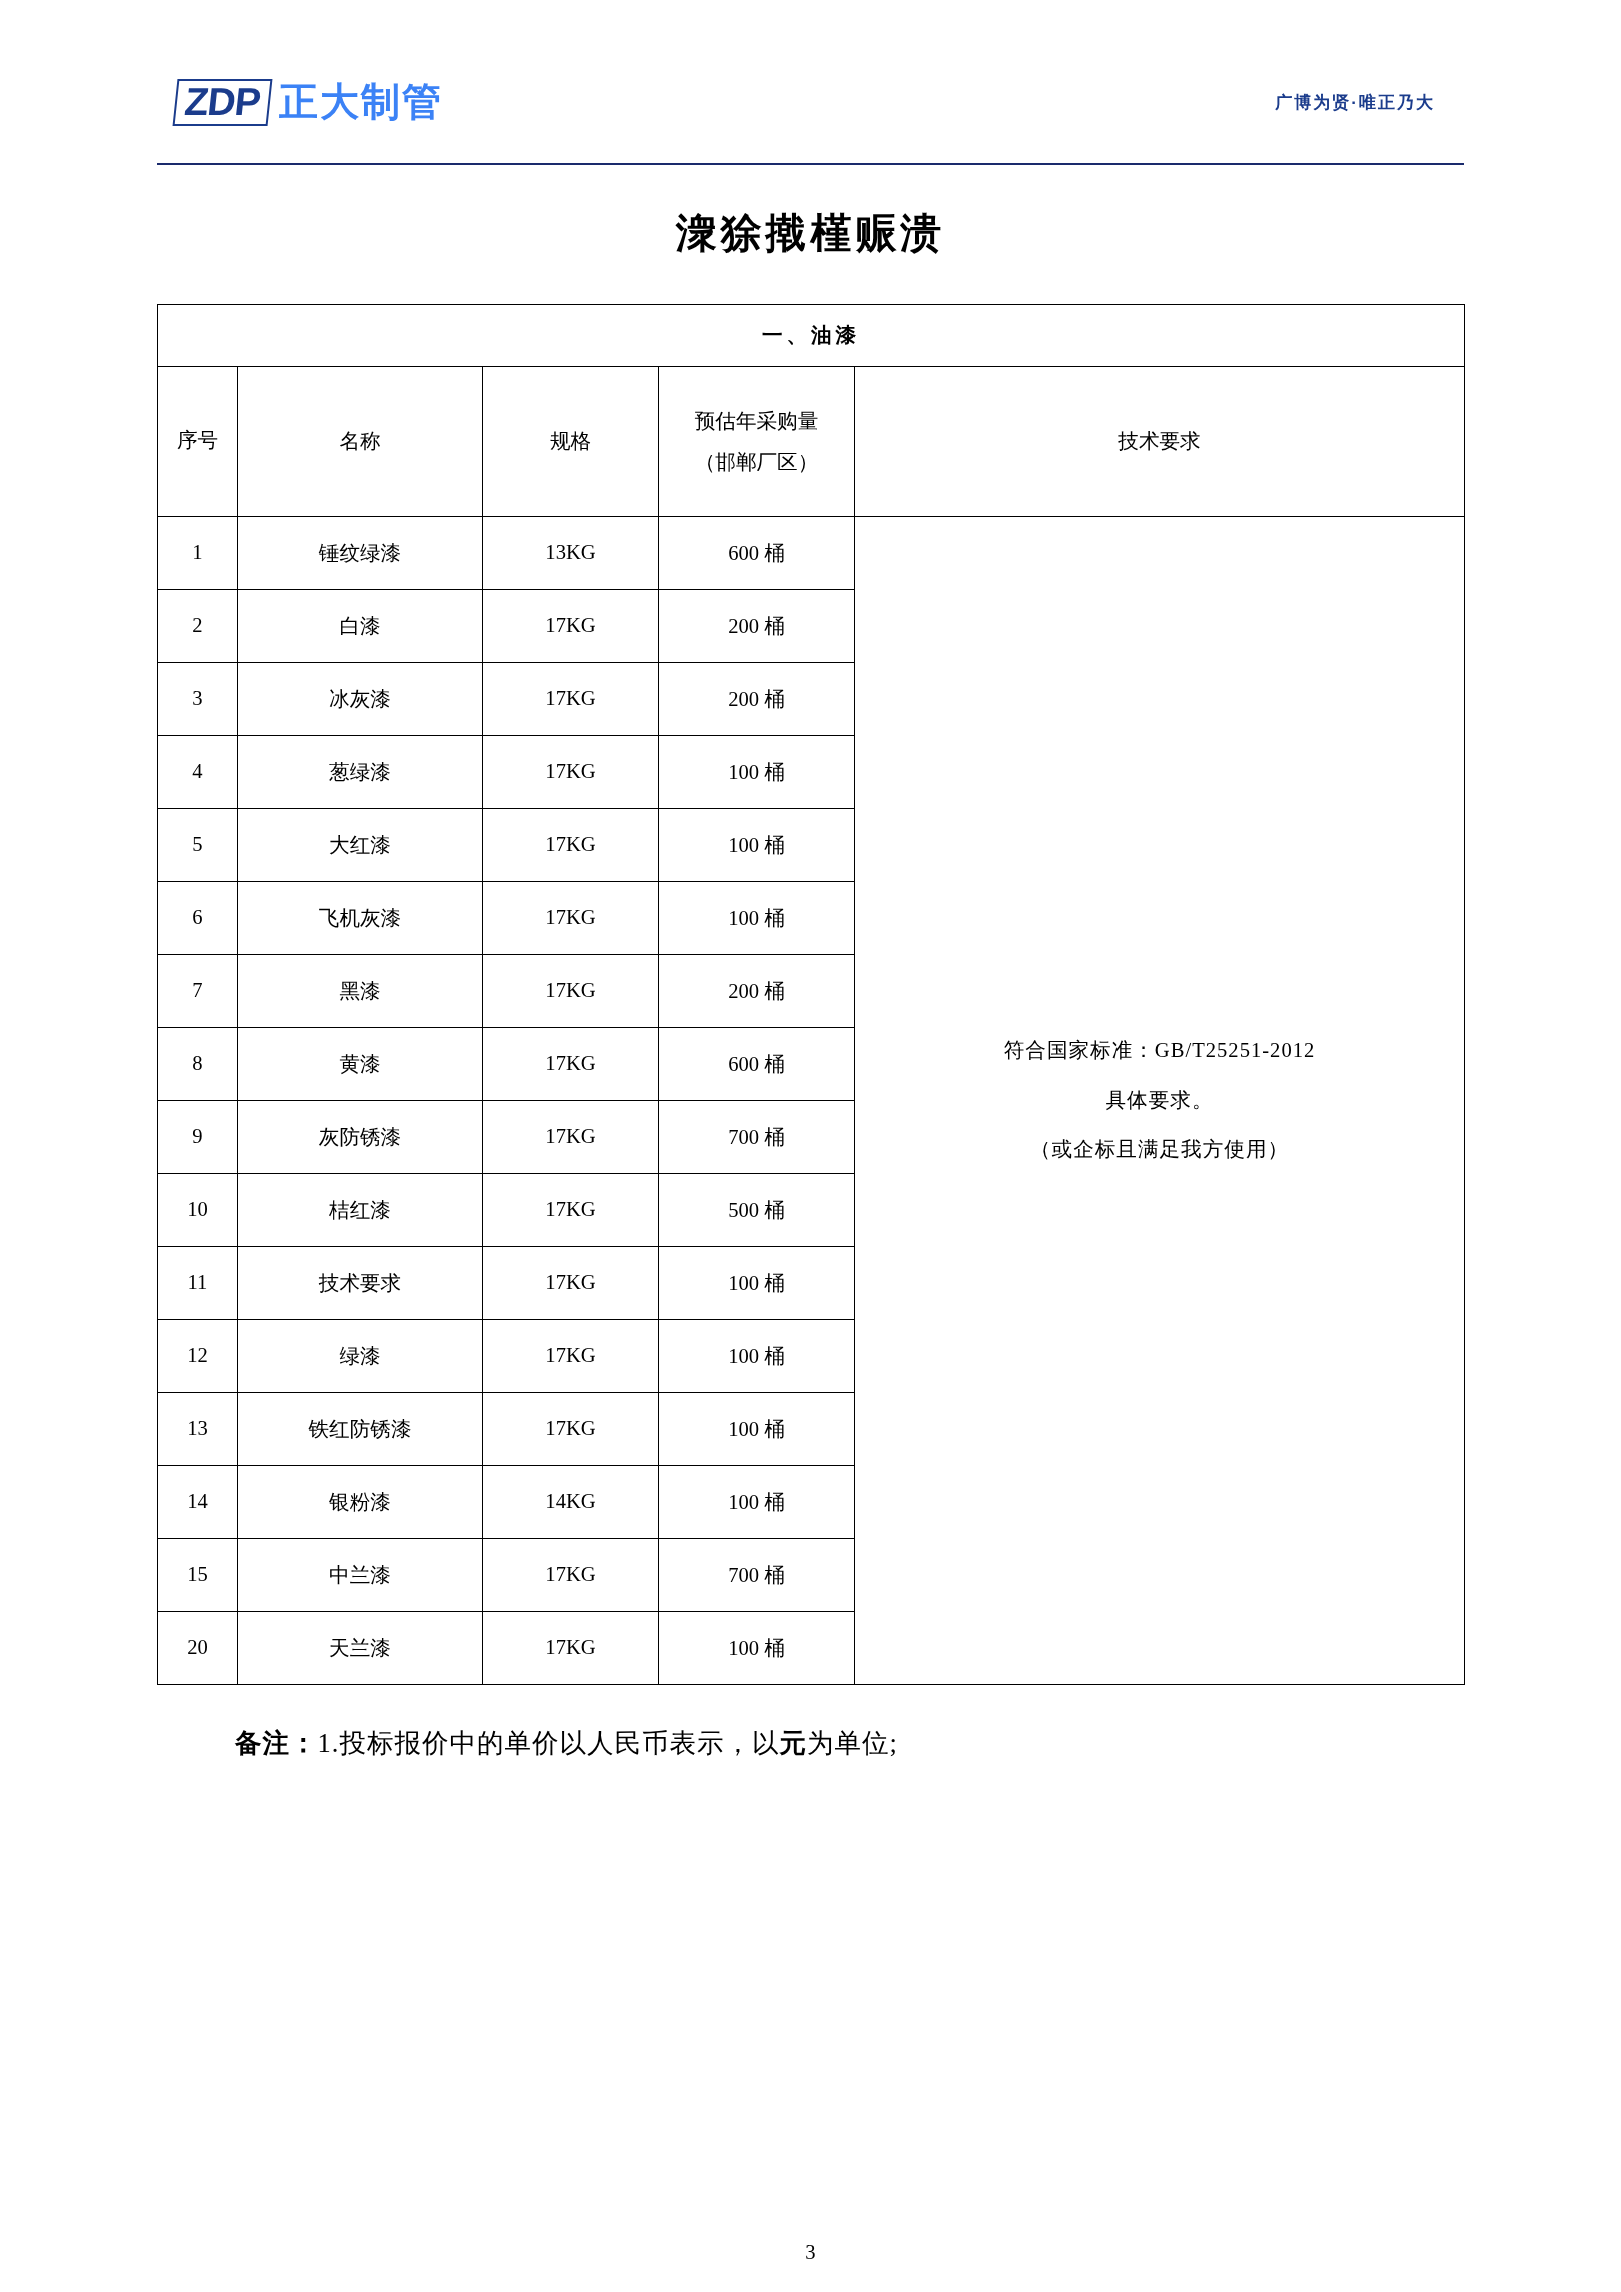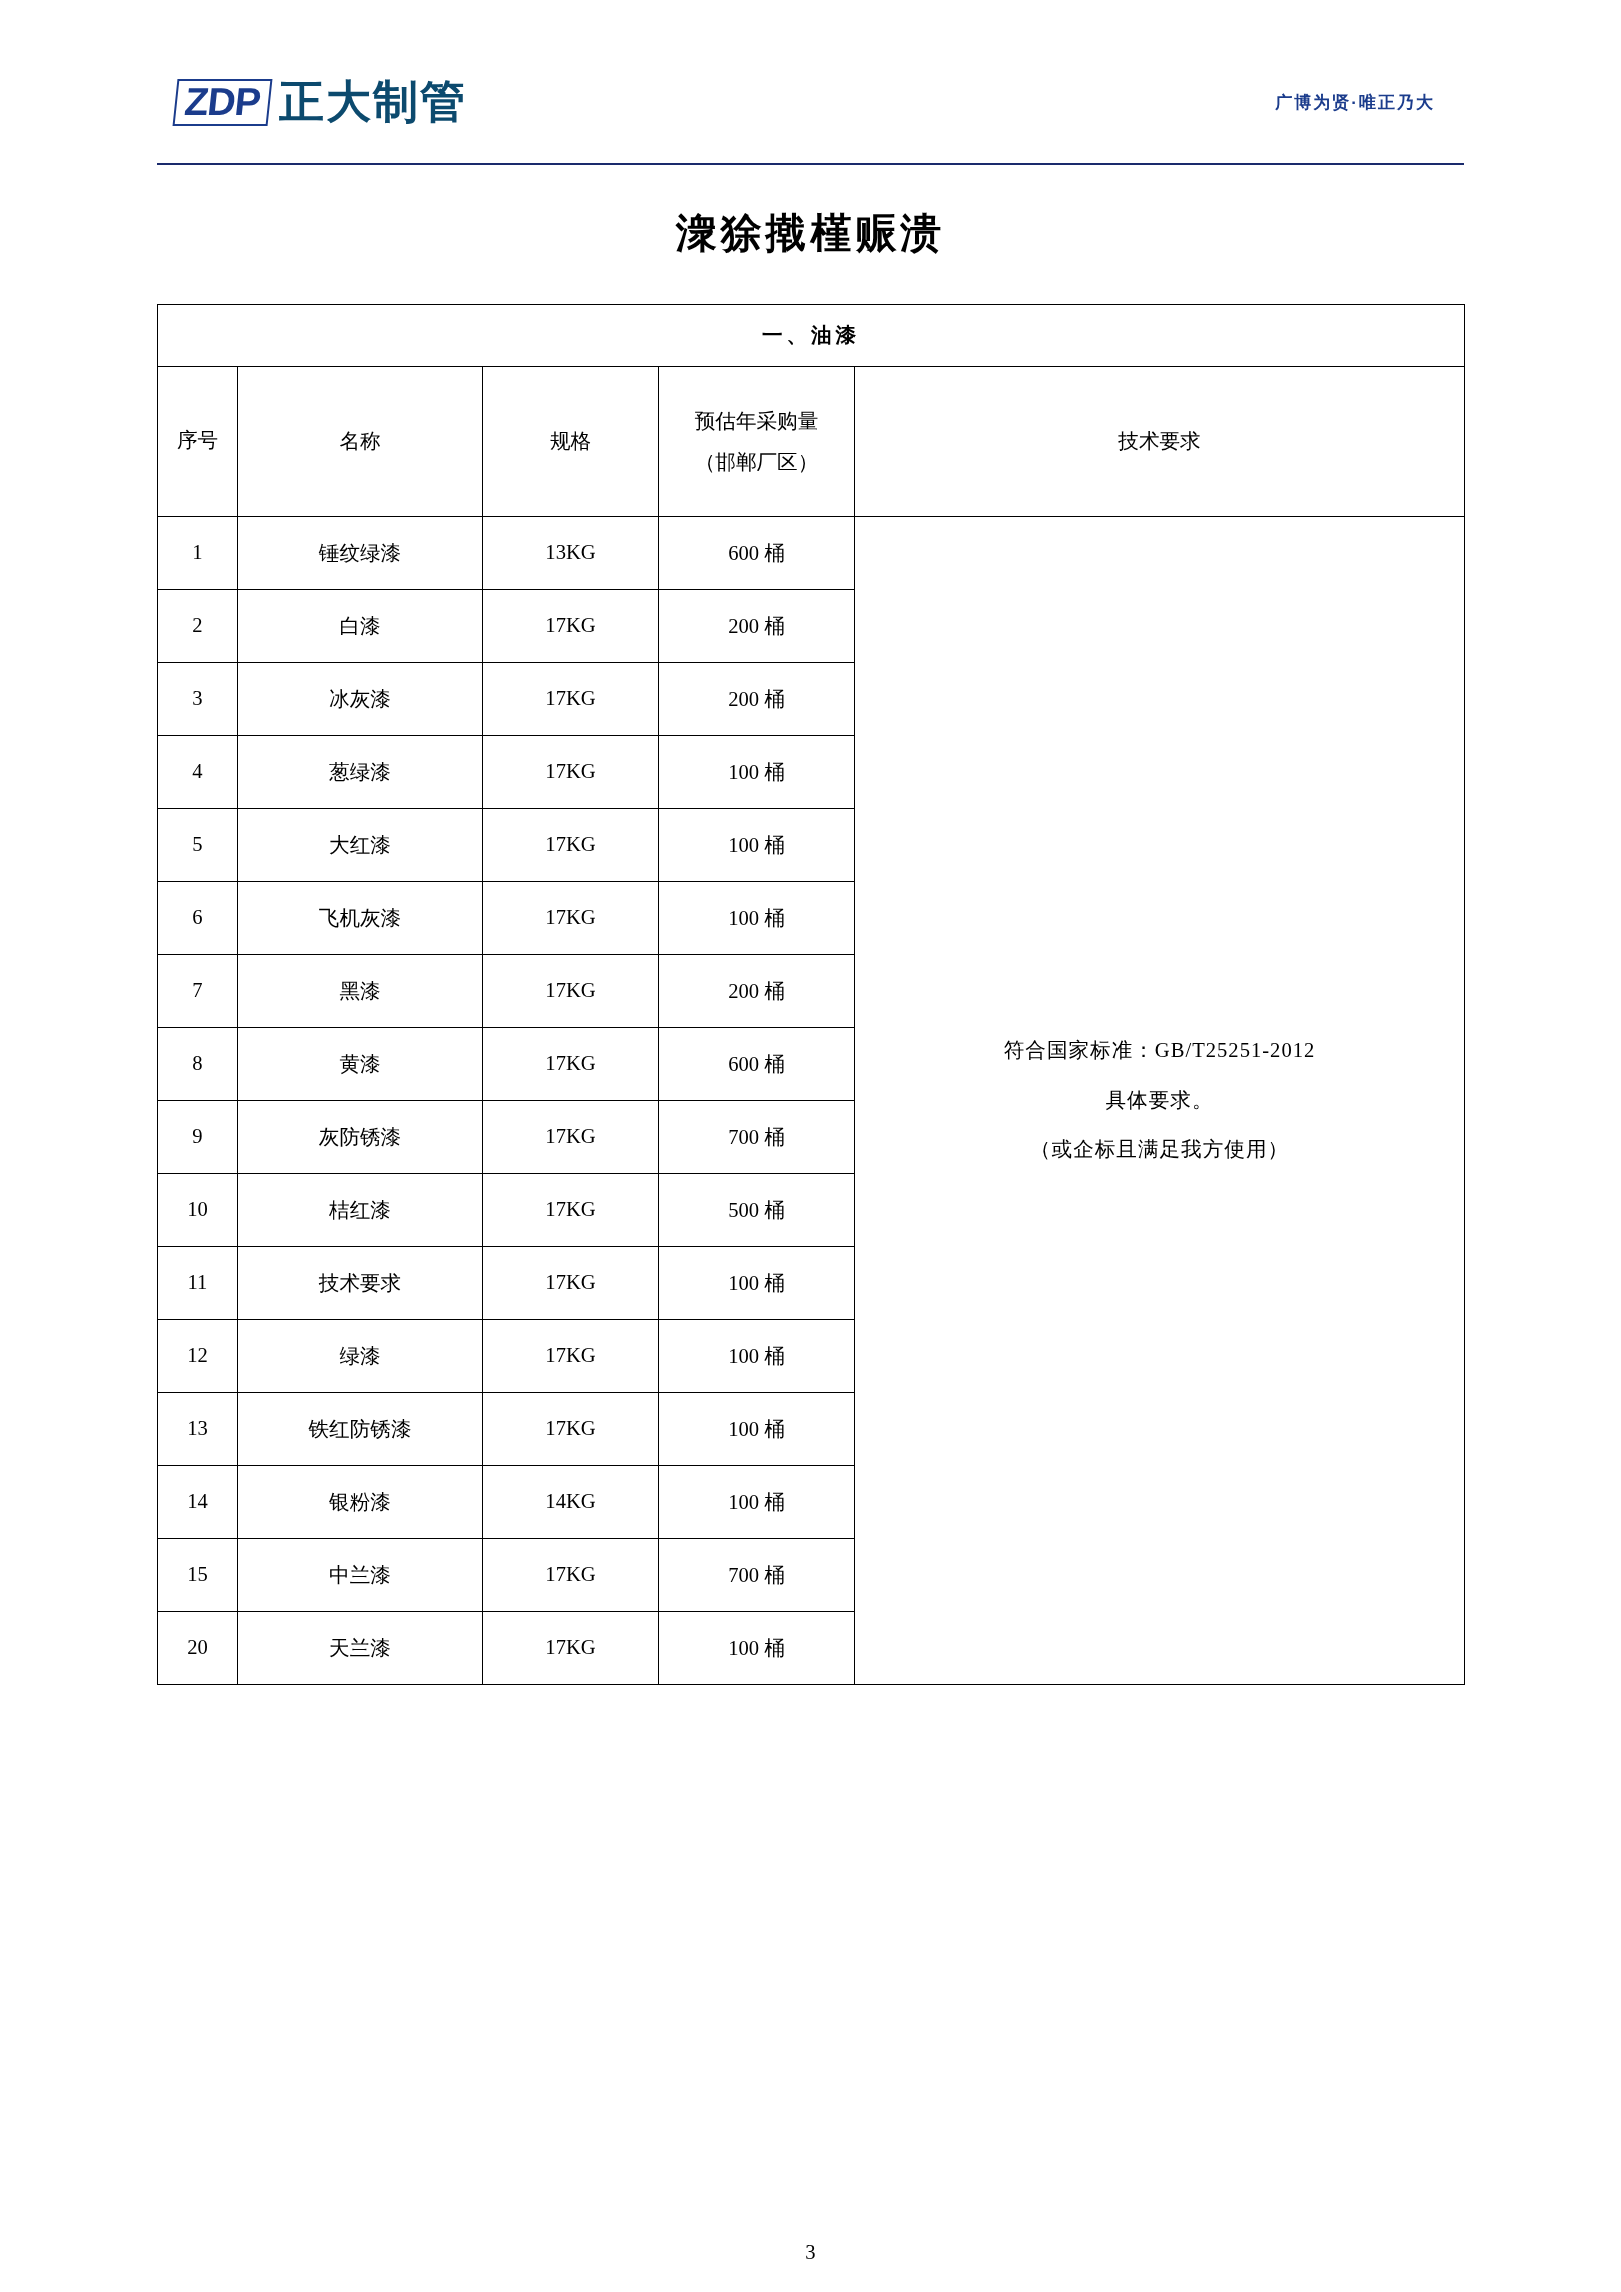--- a/index.html
+++ b/index.html
@@ -47,22 +47,22 @@
     letter-spacing: -1px;
     color: #1b3c8c;
     border: 2.9px solid #1b3c8c;
     padding: 1px 7.8px 2.9px 7.8px;
     line-height: 1;
     transform: skewX(-6deg);
   }
   .logo-text {
     font-family: Liberation Sans, sans-serif;
     font-weight: bold;
-    font-size: 45px;
-    color: #0c4a6e;
+    font-size: 39px;
+    color: #3b82f6;
     letter-spacing: 2px;
   }
   .slogan {
     font-family: "Liberation Sans", sans-serif;
     font-weight: bold;
     font-size: 17px;
     color: #1b3c8c;
     letter-spacing: 2px;
     margin-right: 29px;
   }
@@ -280,18 +280,21 @@
       <tr class="body-row">
         <td>20</td>
         <td class="c-name">天兰漆</td>
         <td>17KG</td>
         <td>100 桶</td>
       </tr>
     </tbody>
   </table>
 
   <div class="notes">
+    <div class="note-1">
+      <span class="n-label">备注：</span><span>1.投标报价中的单价以人民币表示，以</span><span class="em">元</span><span>为单位;</span>
+    </div>
   </div>
 
   <div class="page-number">3</div>
 
 </div>
 
 
 </body></html>

